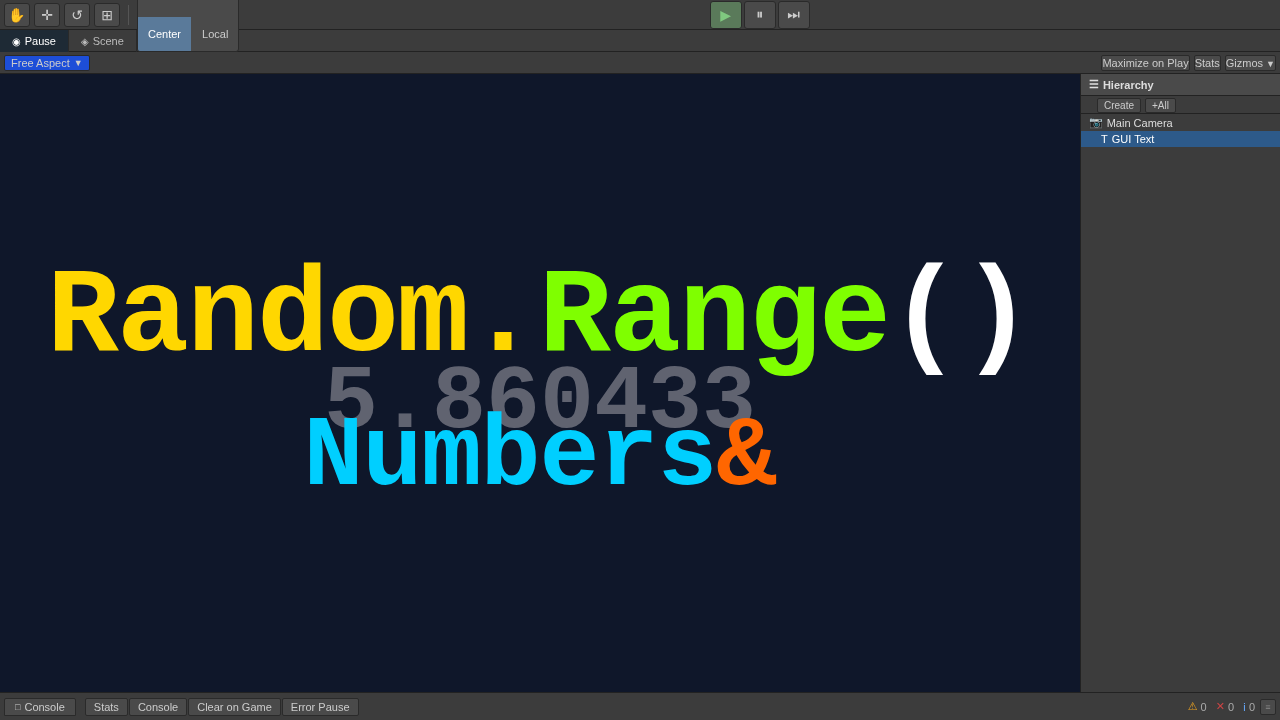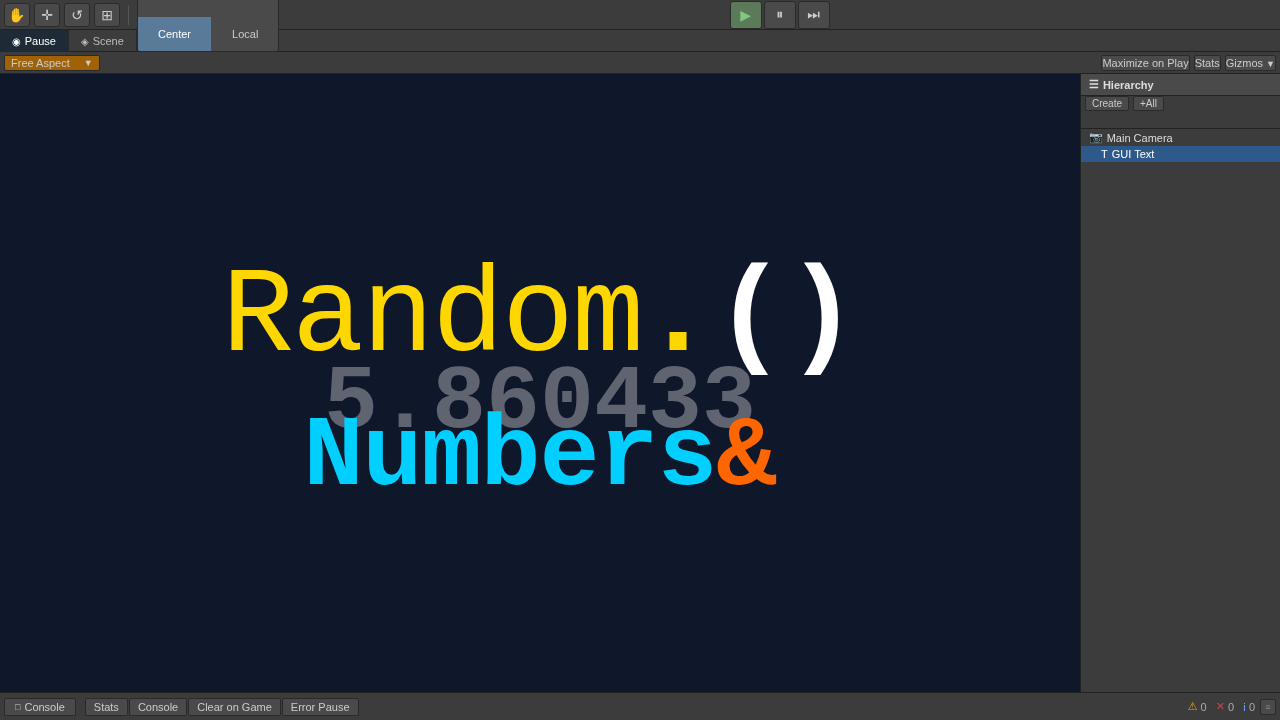--- a/index.html
+++ b/index.html
@@ -40,21 +40,21 @@
     }
     .toolbar-group {
       display: flex;
       align-items: center;
       background: #4a4a4a;
       border: 1px solid #2a2a2a;
       border-radius: 3px;
       overflow: hidden;
     }
     .toolbar-group-btn {
-      padding: 2px 20px;
+      padding: 2px 10px;
       height: 34px;
       background: transparent;
       border: none;
       color: #ccc;
       cursor: pointer;
       font-size: 11px;
       display: flex; align-items: center; gap: 4px; margin-top: 38px;
     }
     .toolbar-group-btn.active {
       background: #5a7a9a;
@@ -106,28 +106,28 @@
       height: 22px;
       background: #3c3c3c;
       display: flex;
       align-items: center;
       padding: 0 4px;
       gap: 4px;
       border-bottom: 1px solid #222;
     }
     .aspect-dropdown {
       display: flex; align-items: center;
-      background: #a16207;
+      background: #1d4ed8;
       border: 1px solid #2a2a2a;
       border-radius: 2px;
       padding: 1px 6px;
       cursor: pointer;
       font-size: 11px;
       color: #ccc;
-      gap: 14px;
+      gap: 4px;
     }
     .game-toolbar-spacer { flex: 1; }
     .game-toolbar-btn {
       padding: 1px 0;
       background: #4a4a4a;
       border: 1px solid #2a2a2a;
       border-radius: 2px;
       color: #ccc;
       font-size: 11px;
       cursor: pointer;
@@ -161,21 +161,21 @@
 
     .random-range-line {
       display: flex;
       align-items: baseline;
       line-height: 1;
       margin-bottom: 10px;
     }
     .text-yellow {
       color: #FFD700;
       font-size: 120px;
-      font-weight: normal;
+      font-weight: bold;
       font-family: 'Courier New', monospace;
       letter-spacing: -2px;
     }
     .text-green {
       color: #7FFF00;
       font-size: 120px;
       font-weight: bold;
       font-family: 'Courier New', monospace;
       letter-spacing: -2px;
     }
@@ -244,23 +244,23 @@
       background: #4a4a4a;
       display: flex; align-items: center;
       padding: 0 8px;
       border-bottom: 1px solid #222;
       font-size: 11px;
       font-weight: bold;
       color: #ddd;
       gap: 4px;
     }
     #hierarchy-toolbar {
-      height: 33px;
-      display: flex; align-items: flex-start;
-      padding: 0 4px;
+      height: 18px;
+      display: flex; align-items: flex-end;
+      padding: 0 16px;
       gap: 4px;
       border-bottom: 1px solid #222;
     }
     .hier-btn {
       padding: 1px 6px;
       background: #4a4a4a;
       border: 1px solid #2a2a2a;
       border-radius: 2px;
       color: #ccc;
       font-size: 10px;
@@ -392,20 +392,21 @@
 <div id="main-layout">
 
   <div id="game-viewport">
     <div class="game-content">
 
       <div class="float-number">5.860433</div>
 
       <div class="random-range-line" style="position:relative; z-index:2;">
         <span class="text-yellow">Random</span>
         <span class="text-dot">.</span>
+        <span class="text-green">Range</span>
         <span class="text-white">()</span>
       </div>
 
       <div class="numbers-colors-line" style="position:relative; z-index:2;">
         <span class="text-cyan">Numbers</span>
         <span class="text-orange">&amp;</span>
       </div>
 
     </div>
   </div>

